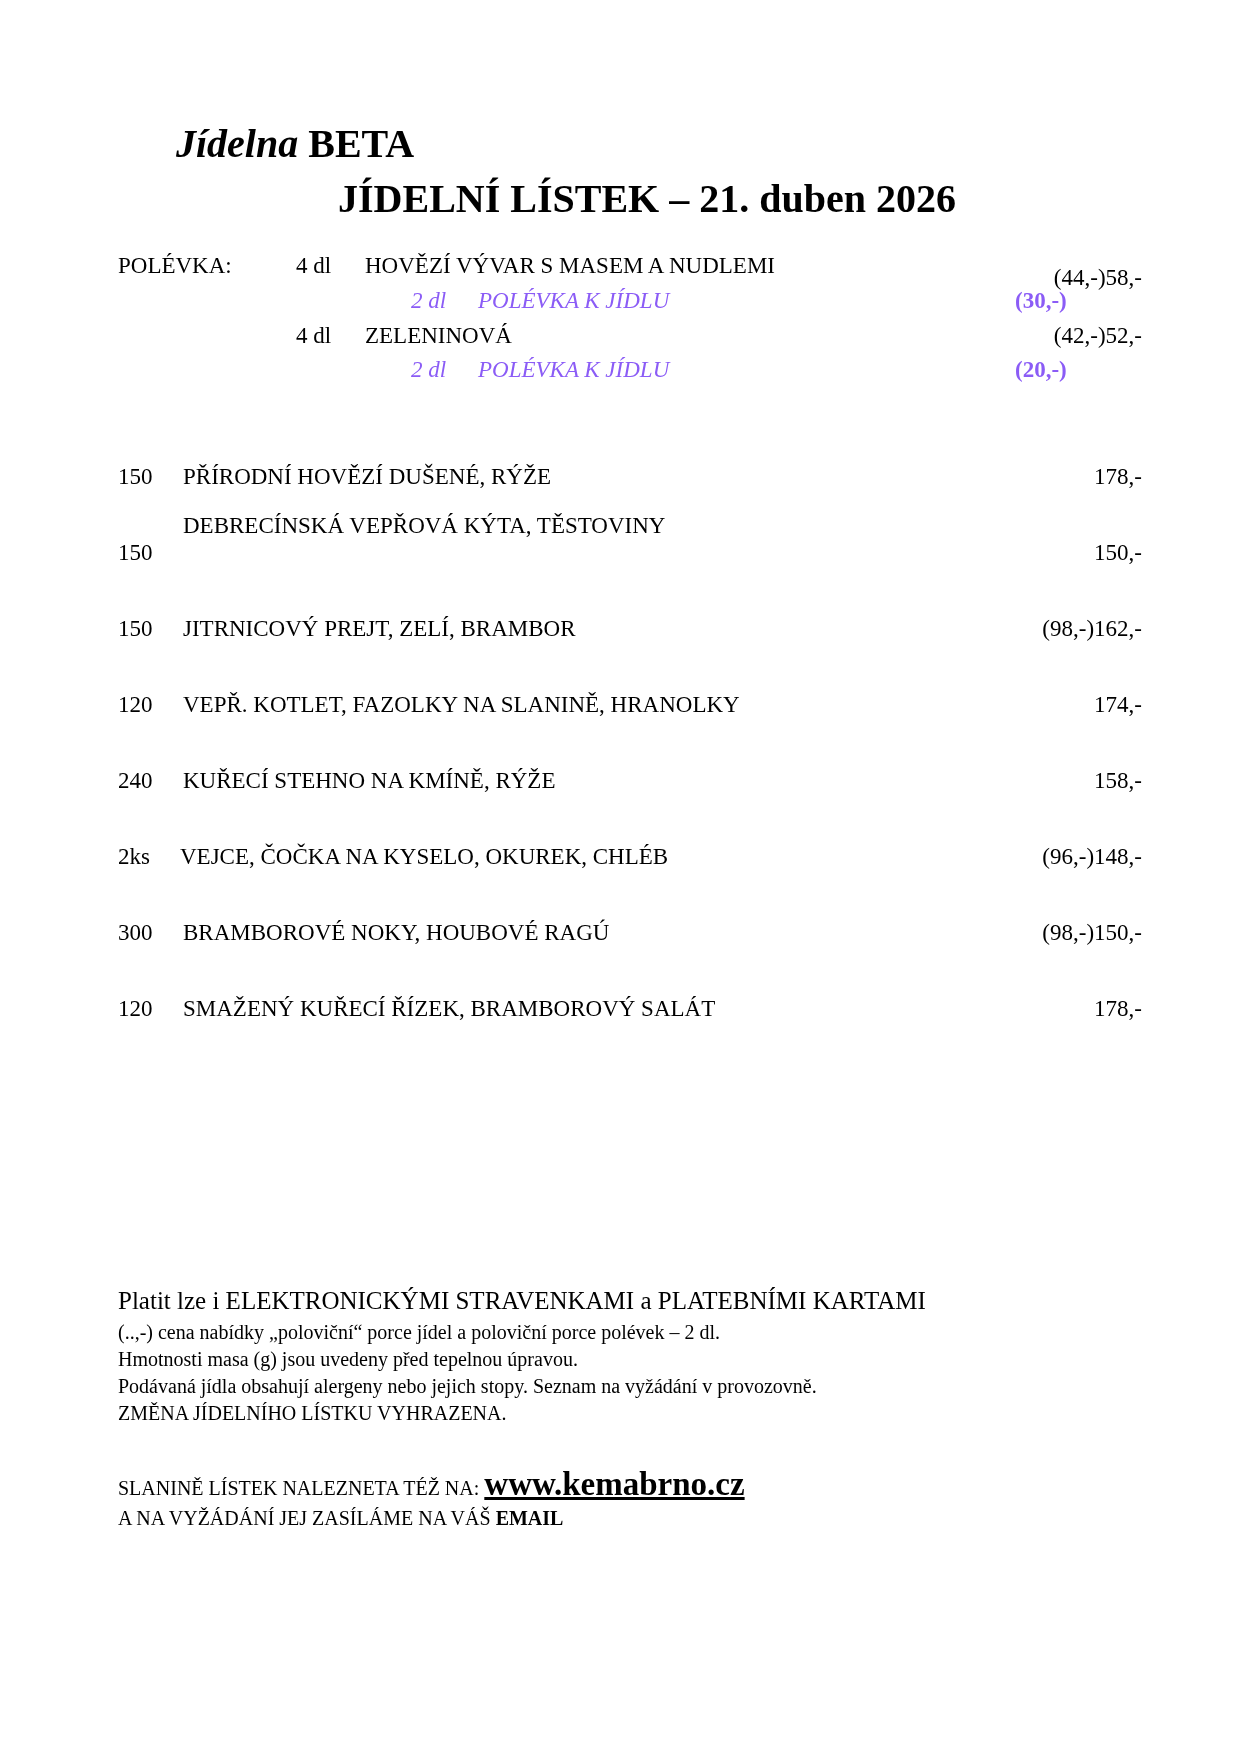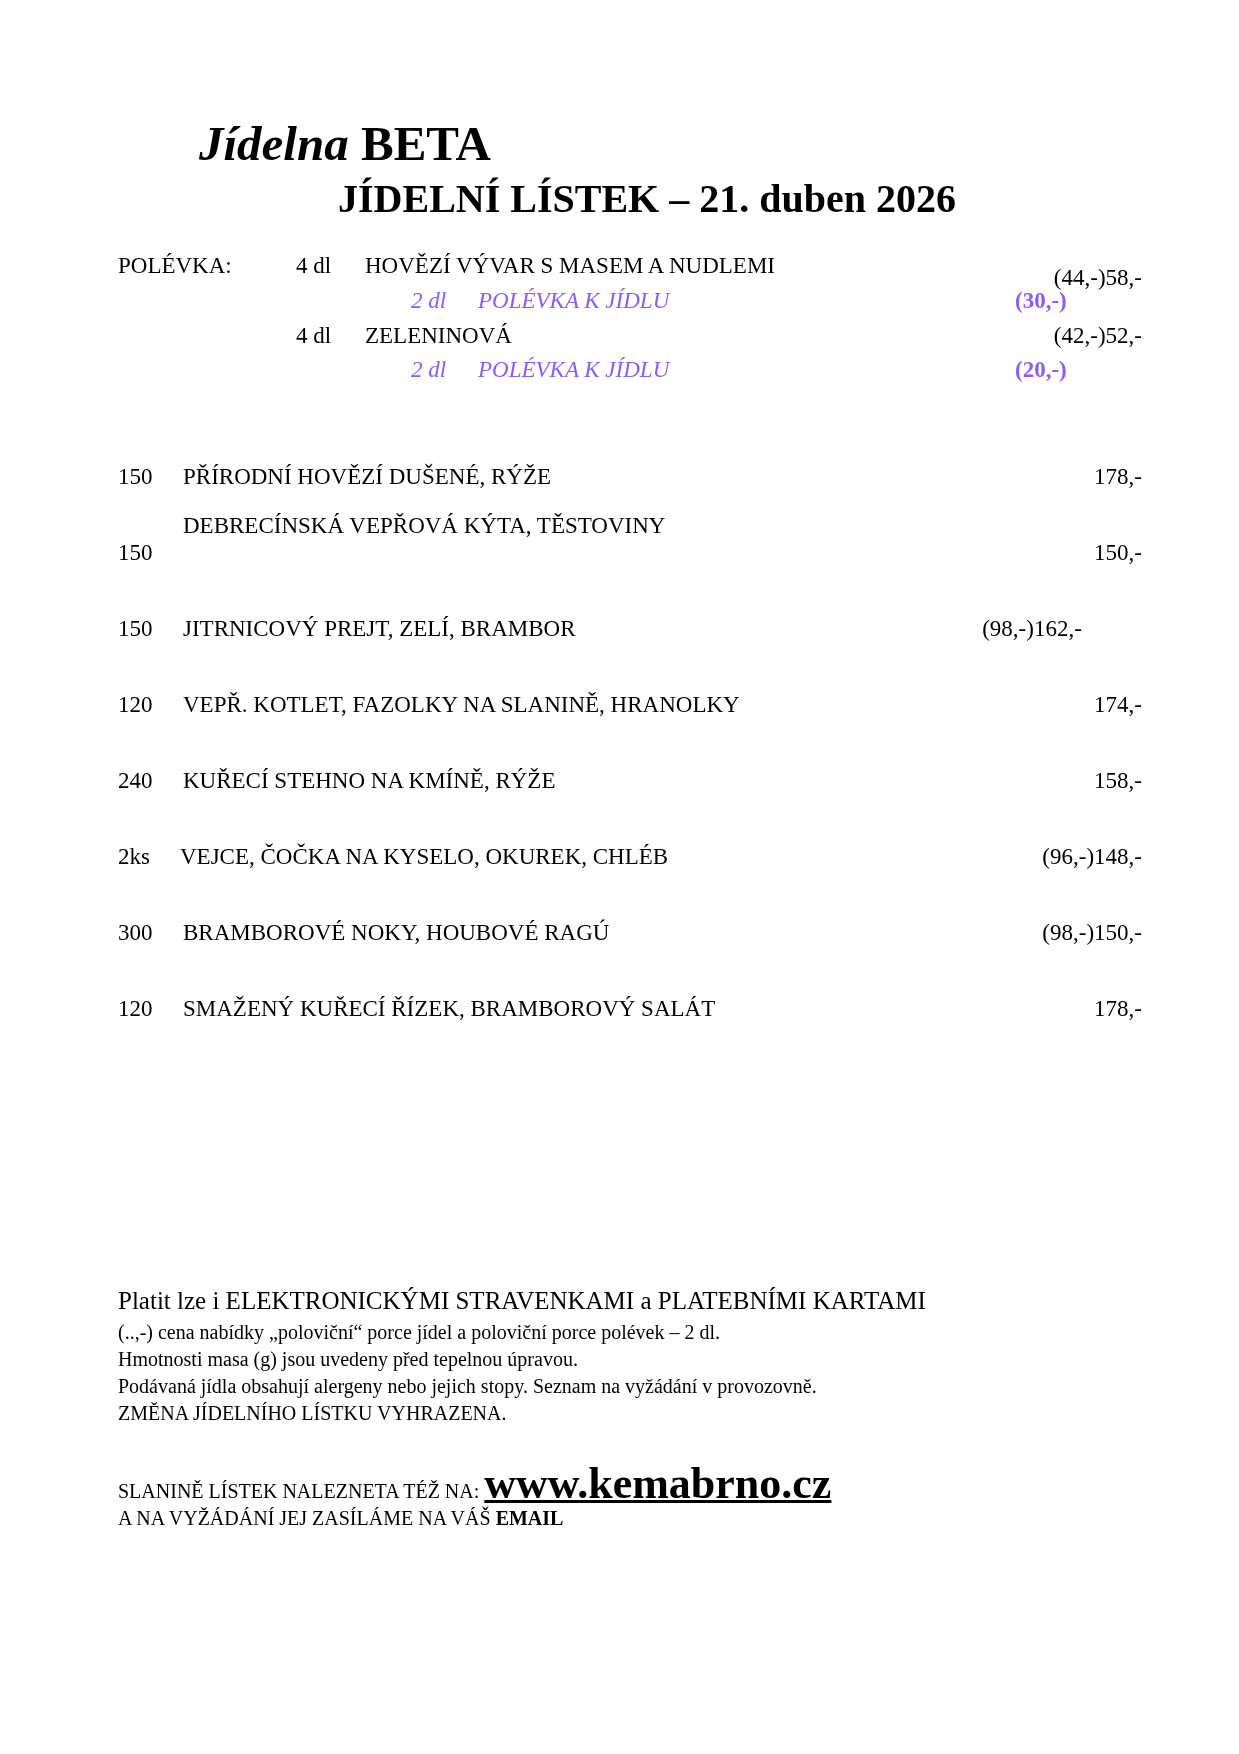--- a/index.html
+++ b/index.html
@@ -1,28 +1,28 @@
 <!DOCTYPE html>
 <html><head>
 <meta charset="utf-8">
 <style>
   html, body { margin:0; padding:0; background:#ffffff; }
   body { width:1239px; height:1754px; position:relative; overflow:hidden;
          font-family:"Liberation Serif", serif; color:#000; }
   .abs { position:absolute; white-space:nowrap; }
-  .title1 { left:199px; top:120px; font-size:49px; font-weight:bold; line-height:48px; }
+  .title1 { left:176px; top:120px; font-size:40px; font-weight:bold; line-height:48px; }
   .title1 i { font-weight:bold; }
   .title2 { left:338px; top:175px; font-size:40px; font-weight:bold; line-height:48px; }
   .row { font-size:23px; line-height:36px; }
   .red { color:#8b5cf6; }
   .price { text-align:right; width:220px; }
   .foot1 { left:118px; top:1286px; font-size:25px; line-height:30px; }
   .foot { left:118px; font-size:20px; line-height:26px; }
   .web-line { left:118px; top:1466px; font-size:20px; line-height:36px; }
-  .web-link { font-size:44px; font-weight:bold; color:#000; text-decoration:underline; text-decoration-thickness:3px;margin-top:12px; }
+  .web-link { font-size:33px; font-weight:bold; color:#000; text-decoration:underline; text-decoration-thickness:3px;margin-top:12px; }
   .email-line { left:118px; top:1505px; font-size:20px; line-height:26px; }
 </style>
 </head>
 <body>
 
 <div class="abs title1">
   <i>Jídelna</i>
   <span>BETA</span>
 </div>
 <div class="abs title2">JÍDELNÍ LÍSTEK – 21. duben 2026</div>
@@ -46,21 +46,21 @@
 
 <div id="mains">
     <div class="abs row" style="left: 118px; top: 459px;">150</div>
     <div class="abs row" style="left: 183px; top: 459px;">PŘÍRODNÍ HOVĚZÍ DUŠENÉ, RÝŽE</div>
     <div class="abs row price" style="left: 922px; top: 459px;">178,-</div>
     <div class="abs row" style="left: 118px; top: 535px;">150</div>
     <div class="abs row" style="left: 183px; top: 508px;">DEBRECÍNSKÁ VEPŘOVÁ KÝTA, TĚSTOVINY</div>
     <div class="abs row price" style="left: 922px; top: 535px;">150,-</div>
     <div class="abs row" style="left: 118px; top: 611px;">150</div>
     <div class="abs row" style="left: 183px; top: 611px;">JITRNICOVÝ PREJT, ZELÍ, BRAMBOR</div>
-    <div class="abs row price" style="left: 922px; top: 611px; text-align: center;">(98,-)162,-</div>
+    <div class="abs row price" style="left: 922px; top: 611px;">(98,-)162,-</div>
     <div class="abs row" style="left: 118px; top: 687px;">120</div>
     <div class="abs row" style="left: 183px; top: 687px;">VEPŘ. KOTLET, FAZOLKY NA SLANINĚ, HRANOLKY</div>
     <div class="abs row price" style="left: 922px; top: 687px;">174,-</div>
     <div class="abs row" style="left: 118px; top: 763px;">240</div>
     <div class="abs row" style="left: 183px; top: 763px;">KUŘECÍ STEHNO NA KMÍNĚ, RÝŽE</div>
     <div class="abs row price" style="left: 922px; top: 763px;">158,-</div>
     <div class="abs row" style="left: 118px; top: 839px;">2ks</div>
     <div class="abs row" style="left: 180px; top: 839px;">VEJCE, ČOČKA NA KYSELO, OKUREK, CHLÉB</div>
     <div class="abs row price" style="left: 922px; top: 839px;">(96,-)148,-</div>
     <div class="abs row" style="left: 118px; top: 915px;">300</div>

